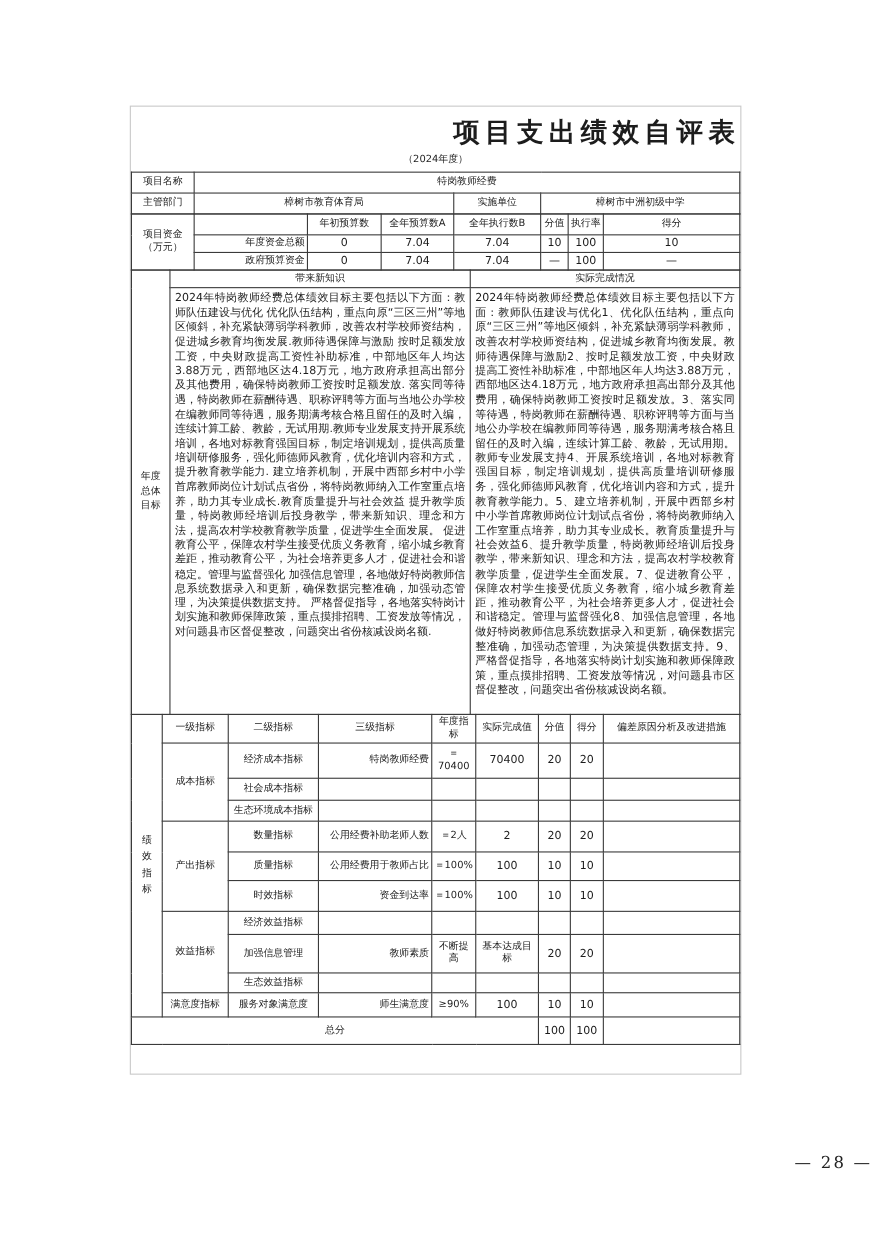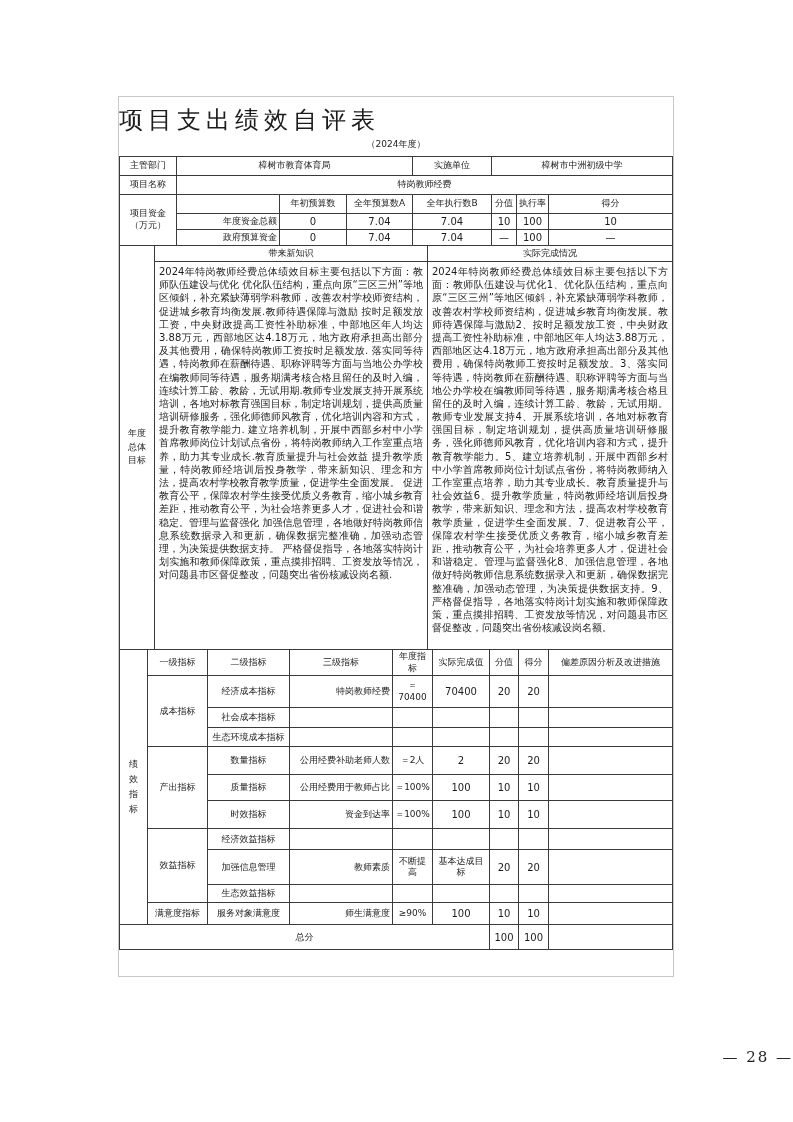--- a/index.html
+++ b/index.html
@@ -8,21 +8,21 @@
     font-family:"DejaVu Sans","Liberation Sans",sans-serif;
     color:#1c1c1c;-webkit-font-smoothing:antialiased;
   }
   .frame{
     position:absolute;left:118px;top:96px;width:556px;
     border:1px solid #c9c9c9;background:#fff;box-sizing:border-box;
     padding-bottom:26px;
   }
   .title-block{width:100%;}
   .doc-title{
-    text-align:left;font-size:24px;font-weight:normal;letter-spacing:5px;
+    text-align:right;font-size:24px;font-weight:bold;letter-spacing:5px;
     padding:8px 0 2px 0;line-height:30px;
   }
   .doc-subtitle{text-align:center;font-size:9px;padding:1px 0 5px 0;color:#222;}
   table{border-collapse:collapse;table-layout:fixed;width:553px;margin:0 auto;}
   table + table{margin-top:-1px;}
   td,th{
     border:1px solid #3a3a3a;font-size:9px;font-weight:normal;
     padding:1px 2px;text-align:center;vertical-align:middle;
     overflow:hidden;box-sizing:border-box;line-height:1.3;
   }
@@ -52,28 +52,28 @@
 
   <table>
     <colgroup>
         <col style="width:57px">
         <col style="width:236px">
         <col style="width:79px">
         <col style="width:181px">
       </colgroup>
     <tbody>
         <tr style="height:19px">
+      <td>项目名称</td>
+      <td colspan="3">特岗教师经费</td>
+    </tr>
+    <tr style="height:19px">
       <td>主管部门</td>
       <td>樟树市教育体育局</td>
       <td>实施单位</td>
       <td>樟树市中洲初级中学</td>
-    </tr>
-    <tr style="height:19px">
-      <td>项目名称</td>
-      <td colspan="3">特岗教师经费</td>
     </tr>
   </tbody>
     </table>
 
   <table>
     <colgroup>
         <col style="width:57px">
         <col style="width:103px">
         <col style="width:67px">
         <col style="width:66px">

